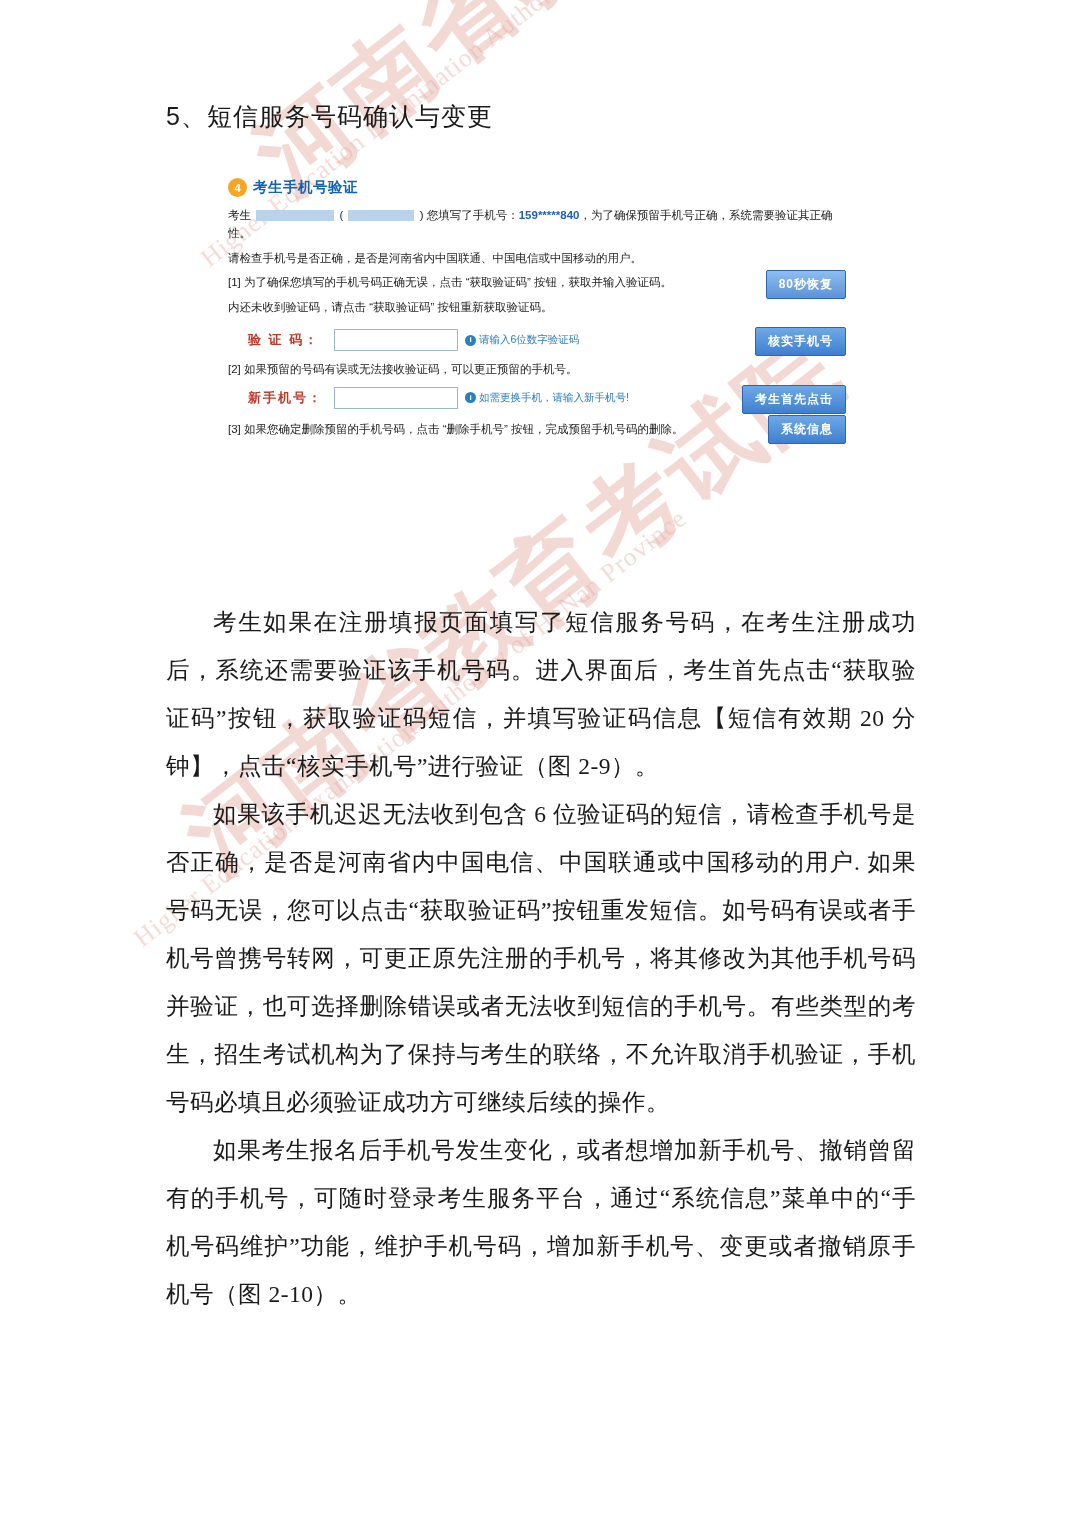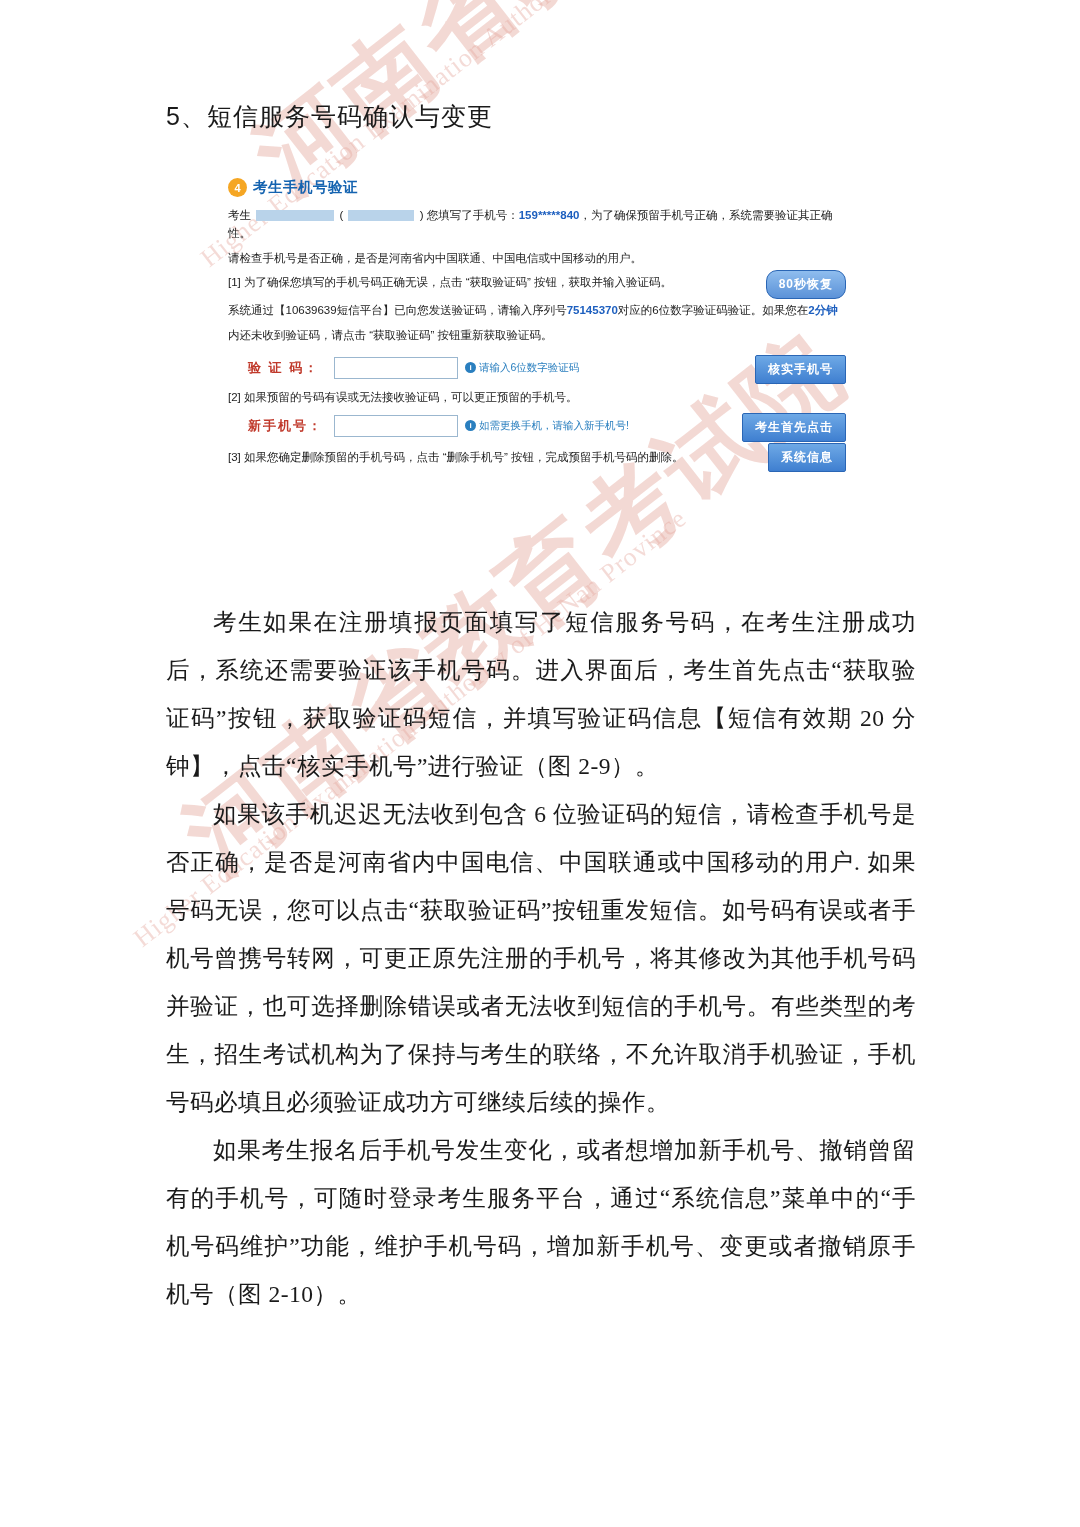--- a/index.html
+++ b/index.html
@@ -171,21 +171,20 @@
     font-size: 12px;
     font-weight: bold;
     padding: 5px 12px;
     border-radius: 2px;
     letter-spacing: 1px;
     white-space: nowrap;
     font-family: "Liberation Sans", sans-serif;
   }
   .btn-countdown {
     background: linear-gradient(#8fbdee, #5b92d8);
-    border-radius: 11px;
   }
   .fig-block { position: relative; }
   .fig-caption {
     position: absolute;
     left: 228px;
     top: 528px;
     width: 618px;
     text-align: center;
     font-size: 17px;
     letter-spacing: 3px;
@@ -249,23 +248,20 @@
       <span>您填写了手机号：</span><span class="blue-b">159*****840</span><span>，为了确保预留手机号正确，系统需要验证其正确性。</span>
     </div>
 
     <div class="fig-line">请检查手机号是否正确，是否是河南省内中国联通、中国电信或中国移动的用户。</div>
 
     <div class="fig-block">
       <div class="fig-line">[1] 为了确保您填写的手机号码正确无误，点击 “获取验证码” 按钮，获取并输入验证码。</div>
       <div class="btn btn-countdown" style="top: -4px;">80秒恢复</div>
     </div>
 
-    <div class="fig-line" style="margin-top:10px;">
-      <span>系统通过【10639639短信平台】已向您发送验证码，请输入序列号</span><span class="blue-s">75145370</span><span>对应的6位数字验证码验证。如果您在</span><span class="blue-s">2分钟</span>
-    </div>
     <div class="fig-line">内还未收到验证码，请点击 “获取验证码” 按钮重新获取验证码。</div>
 
     <div class="fig-block" style="margin-top:12px;">
       <div class="fig-row">
         <span class="lbl-red">验 证 码：</span>
         <input class="txt-input" type="text" value="" style="">
         <span class="hint">
           <span class="hint-i">i</span>
           <span>请输入6位数字验证码</span>
         </span>

